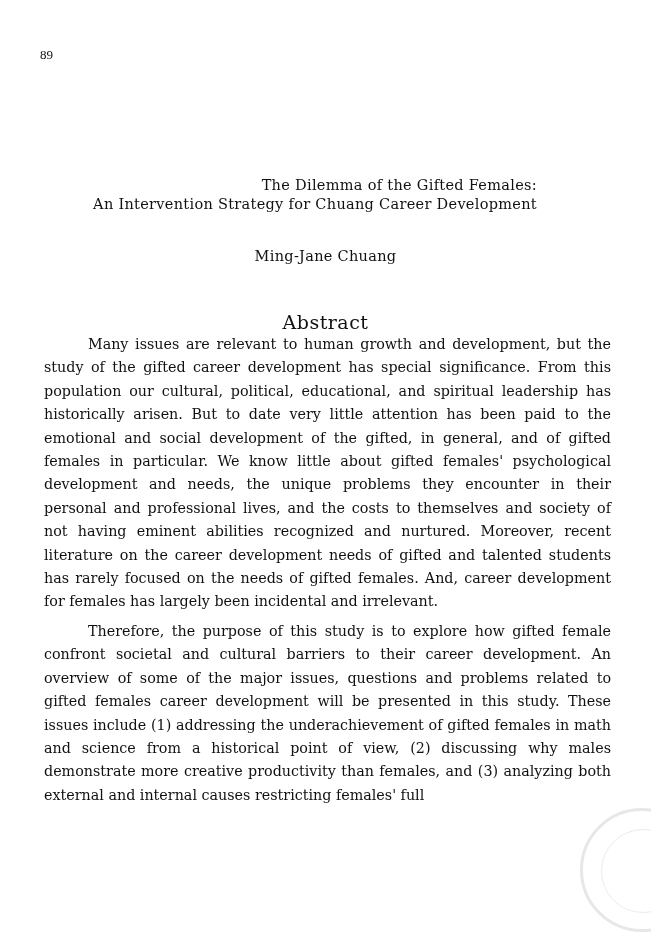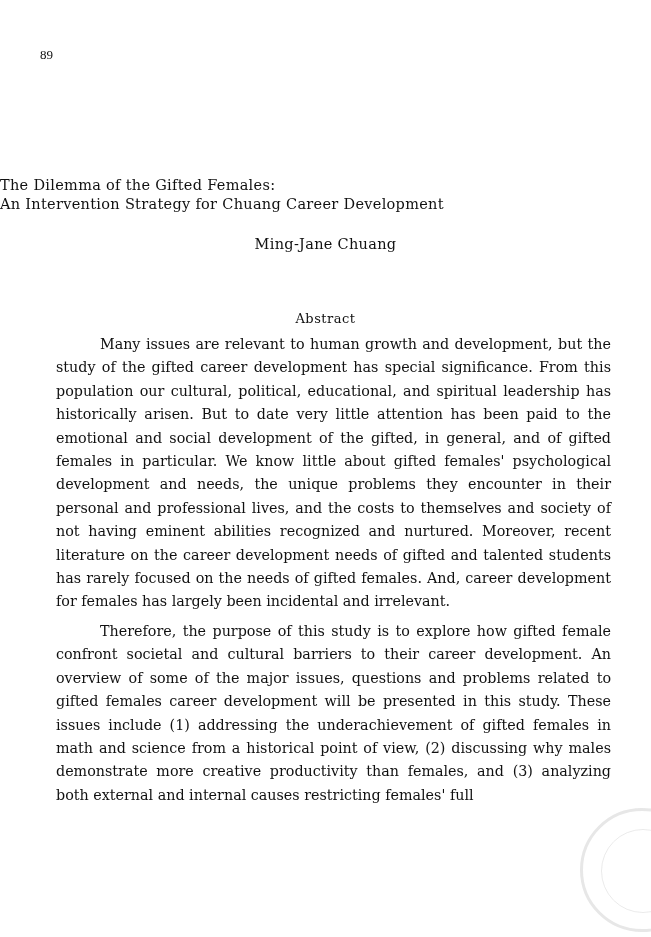--- a/index.html
+++ b/index.html
@@ -1,22 +1,22 @@
 <!DOCTYPE html>
 <html><head>
 <meta charset="utf-8">
 <style>
   html, body { margin:0; padding:0; background:#fff; }
   body { width:651px; height:937px; position:relative; overflow:hidden; font-family:"DejaVu Serif", serif; color:#111; }
   .pnum { position:absolute; left:40px; top:47px; font-family:"Liberation Serif", serif; font-size:13px; }
-  .title { position:absolute; left:0; width:537px; top:176px; text-align:left; font-size:14.5px; line-height:19px; letter-spacing:0.3px; }
-  .author { position:absolute; left:0; width:651px; top:236px; text-align:center; font-size:14.5px; letter-spacing:0.3px; }
-  .abs-h { position:absolute; left:0; width:651px; top:311px; text-align:center; font-size:13px; letter-spacing:0.5px; }
+  .title { position:absolute; left:0; width:537px; top:176px; text-align:right; font-size:14.5px; line-height:19px; letter-spacing:0.3px; }
+  .author { position:absolute; left:0; width:651px; top:248px; text-align:center; font-size:14.5px; letter-spacing:0.3px; }
+  .abs-h { position:absolute; left:0; width:651px; top:311px; text-align:center; font-size:19px; letter-spacing:0.5px; }
   .body { position:absolute; left:44px; width:567px; top:333px; font-size:14.3px; line-height:23.4px; text-align:justify; }
-  .body p { margin:0 0 6px 12px; text-indent:44px; }
+  .body p { margin:0 0 6px 0; text-indent:44px; }
   .stamp { position:absolute; left:580px; top:808px; width:118px; height:118px; border-radius:50%; border:3px solid #ddd; opacity:0.7; }
   .stamp-inner { position:absolute; left:18px; top:18px; width:82px; height:82px; border-radius:50%; border:1.5px solid #e2e2e2; }
 </style>
 </head>
 <body>
 
 <div class="pnum">89</div>
 <div class="title">
   <div>The Dilemma of the Gifted Females:</div>
   <div>An Intervention Strategy for Chuang Career Development</div>

